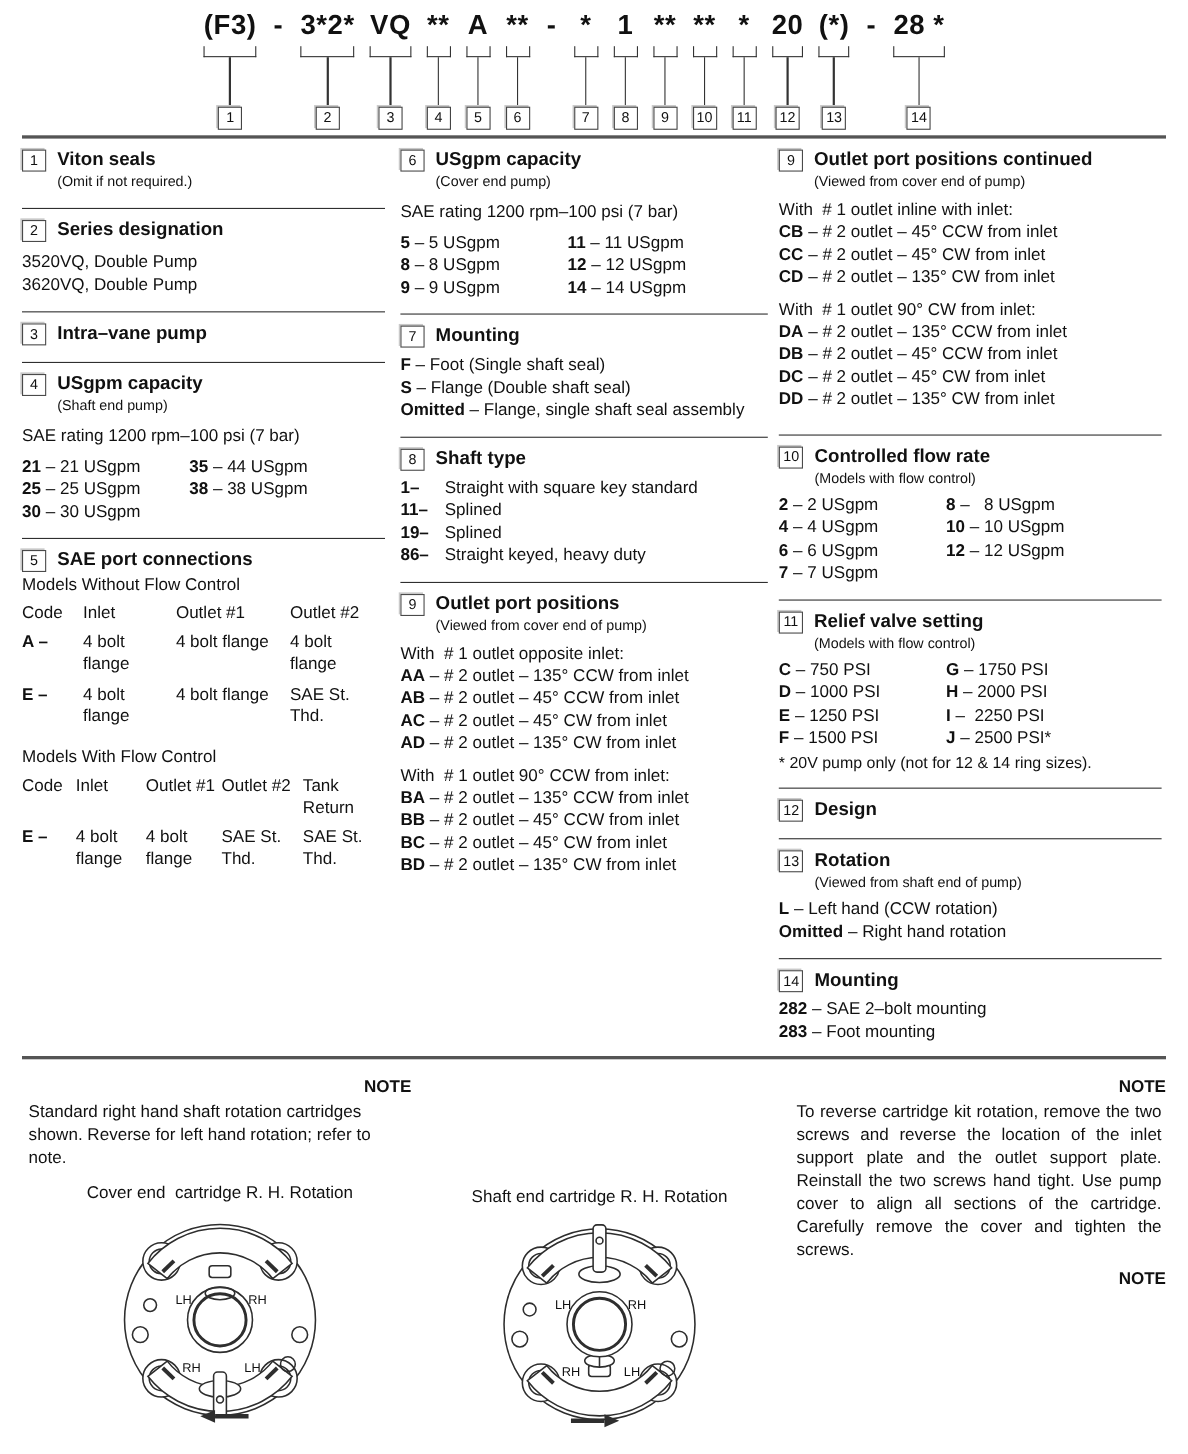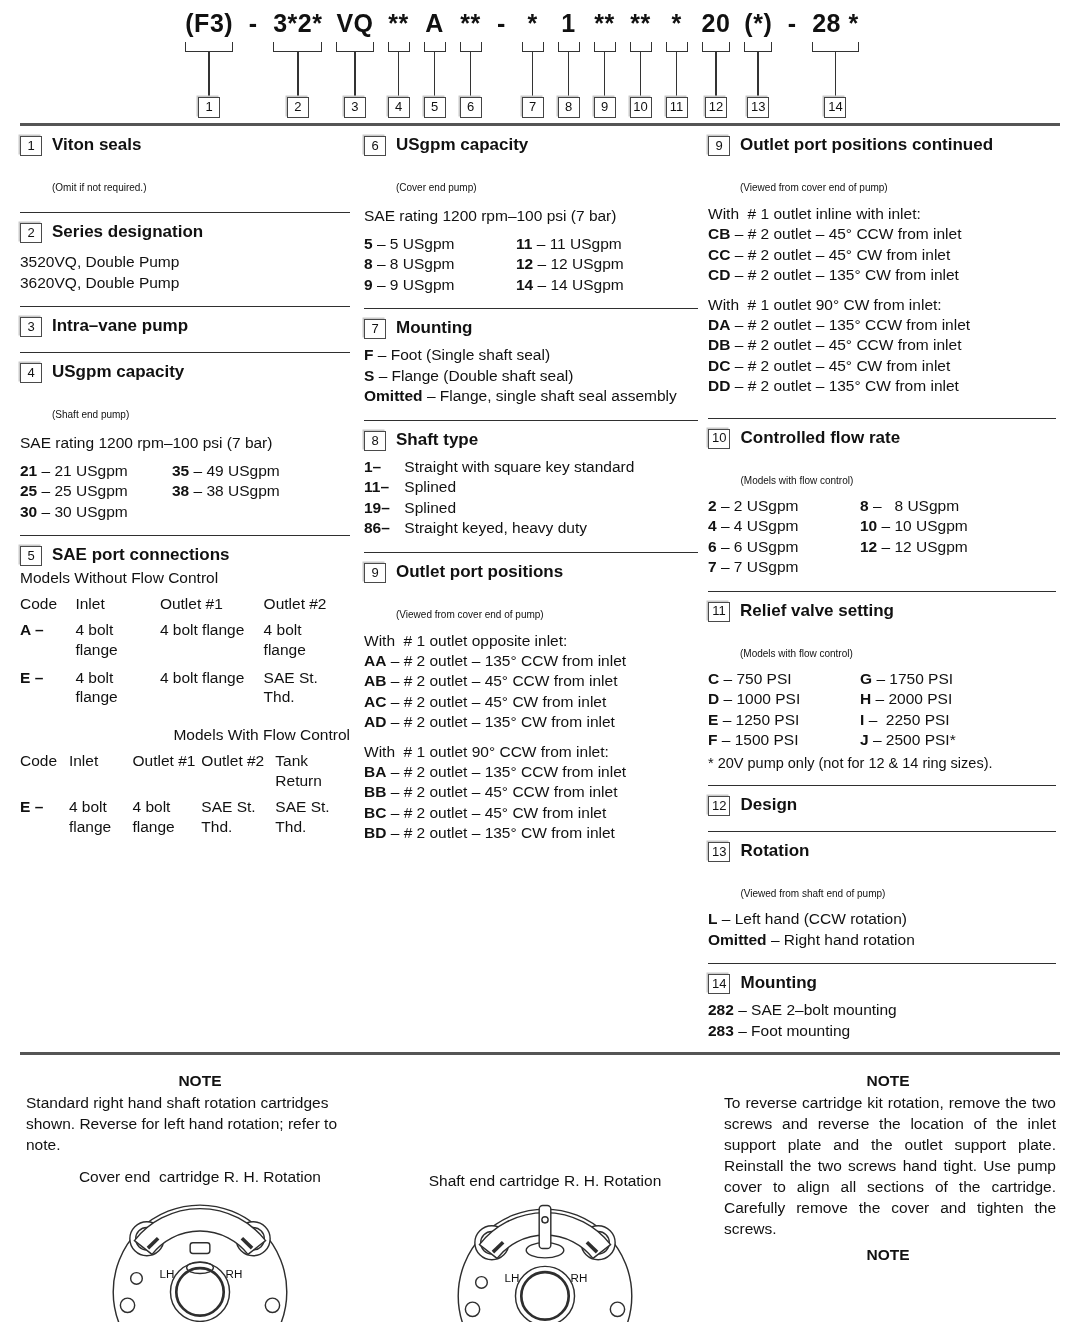--- a/index.html
+++ b/index.html
@@ -29,21 +29,21 @@
   .col{box-sizing:border-box;}
   .col-left{width:330px;margin-right:14px;}
   .col-mid{width:334px;margin-right:10px;}
   .col-right{width:348px;}
   .sec{padding:8px 0 9px 0;}
   .sec-head{display:flex;align-items:flex-start;margin-bottom:2px;}
   .nbox{flex:none;min-width:14px;height:18px;padding:0 3px;border:1.3px solid #4a4a4a;
         box-shadow:-1.5px -1.5px 0 0 #c9c9c9;display:flex;align-items:center;justify-content:center;
         font-size:13px;margin-right:10px;margin-top:2px;}
   .sec-title{font-weight:bold;font-size:17px;line-height:21px;}
-  .sec-sub{font-size:10px;line-height:19px;margin-top:23px;}
+  .sec-sub{font-size:13px;line-height:19px;}
   .divider{border:none;border-top:1.3px solid #2f2f2f;margin:4px 0 0 0;}
   .rating{margin:9px 0 8px 0;}
   .lines{margin-top:8px;}
   .lines div{line-height:21px;}
   .pairs{display:flex;}
   .pcol1{width:152px;}
   .item{line-height:20.5px;white-space:pre-wrap;}
   .k{font-weight:bold;}
   .s8 .k{display:inline-block;min-width:36px;}
   .grp-cap{line-height:21px;}
@@ -56,30 +56,30 @@
   table.ptable td{vertical-align:top;padding:0 4px 8px 0;}
   .t1 th:nth-child(1),.t1 td:nth-child(1){width:52px;}
   .t1 th:nth-child(2),.t1 td:nth-child(2){width:82px;}
   .t1 th:nth-child(3),.t1 td:nth-child(3){width:102px;}
   .t1 th:nth-child(4),.t1 td:nth-child(4){width:84px;}
   .t2 th:nth-child(1),.t2 td:nth-child(1){width:46px;}
   .t2 th:nth-child(2),.t2 td:nth-child(2){width:62px;}
   .t2 th:nth-child(3),.t2 td:nth-child(3){width:68px;}
   .t2 th:nth-child(4),.t2 td:nth-child(4){width:74px;}
   .t2 th:nth-child(5),.t2 td:nth-child(5){width:74px;margin-top:16px;}
-  .tbl-cap{margin-top:10px;text-align:right;}
+  .tbl-cap{margin-top:10px;}
 
   .footnote{margin-top:3px;font-size:14.5px;}
 
   
   .bottom{display:flex;align-items:flex-start;padding:8px 0 0 6px;}
   .b-col1{width:350px;}
   .b-col2{width:316px;margin-left:14px;}
   .b-col3{width:346px;margin-left:14px;}
-  .note-head{font-weight:bold;text-align:center;line-height:20px;}
+  .note-head{font-weight:bold;text-align:right;line-height:20px;}
   .note-body{margin-top:1px;line-height:21px;}
   .note-body.just{text-align:justify;}
   .b-col3 .note-body{padding:0 4px 0 8px;}
   .b-col3 .note2{margin-top:6px;}
   .diag-cap{text-align:center;margin-top:12px;line-height:20px;}
   .diag{display:block;margin:2px auto 0 auto;}
   .b-col2{padding-top:88px;}
   svg text{font-family:"Liberation Sans","DejaVu Sans",sans-serif;font-size:13px;fill:#111;}
 </style>
 </head>
@@ -238,21 +238,21 @@
           </div>
         </div>
         <div class="rating">SAE rating 1200 rpm–100 psi (7 bar)</div>
         <div class="pairs">
           <div class="pcol1">
             <div class="item"><span class="k">21</span> <span>– 21 USgpm</span></div>
             <div class="item"><span class="k">25</span> <span>– 25 USgpm</span></div>
             <div class="item"><span class="k">30</span> <span>– 30 USgpm</span></div>
           </div>
           <div>
-            <div class="item"><span class="k">35</span> <span>– 49 USgpm</span></div>
+            <div class="item"><span class="k">35</span> <span>– 44 USgpm</span></div>
             <div class="item"><span class="k">38</span> <span>– 38 USgpm</span></div>
           </div>
         </div>
       </div>
       <hr class="divider">
 
       <div class="sec">
         <div class="sec-head">
           <span class="nbox">5</span>
           <div class="sec-title">SAE port connections</div>

